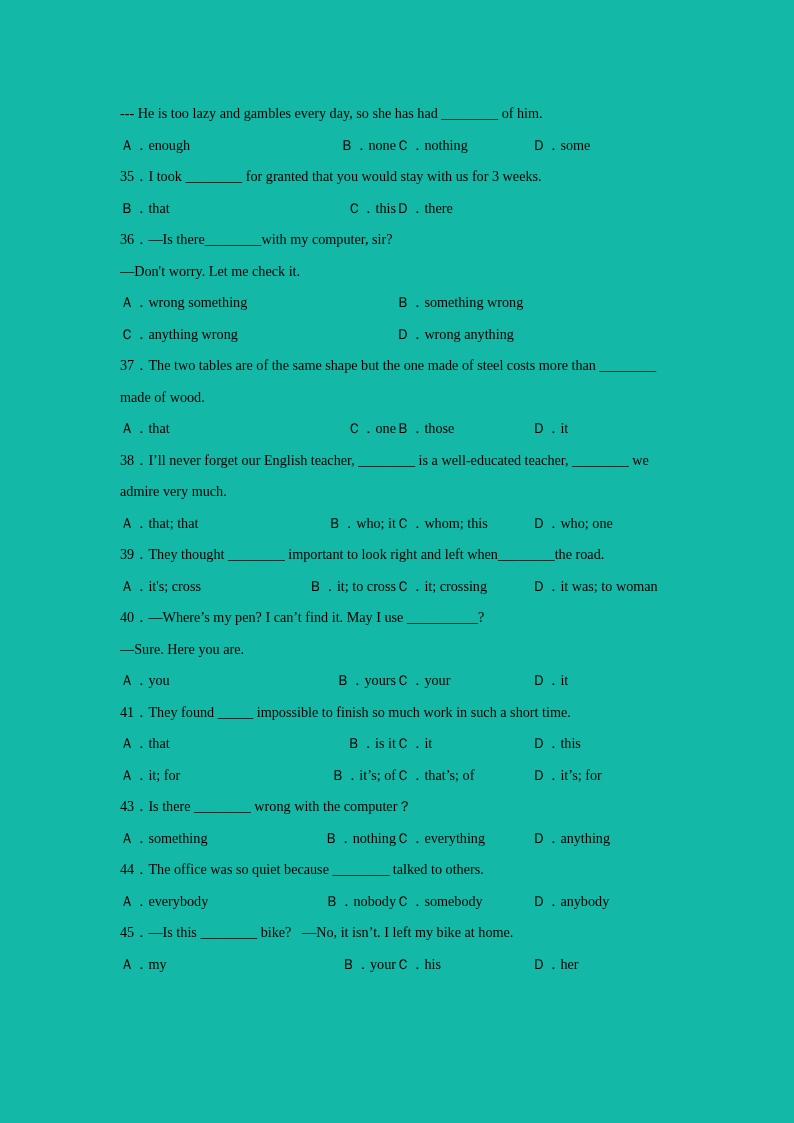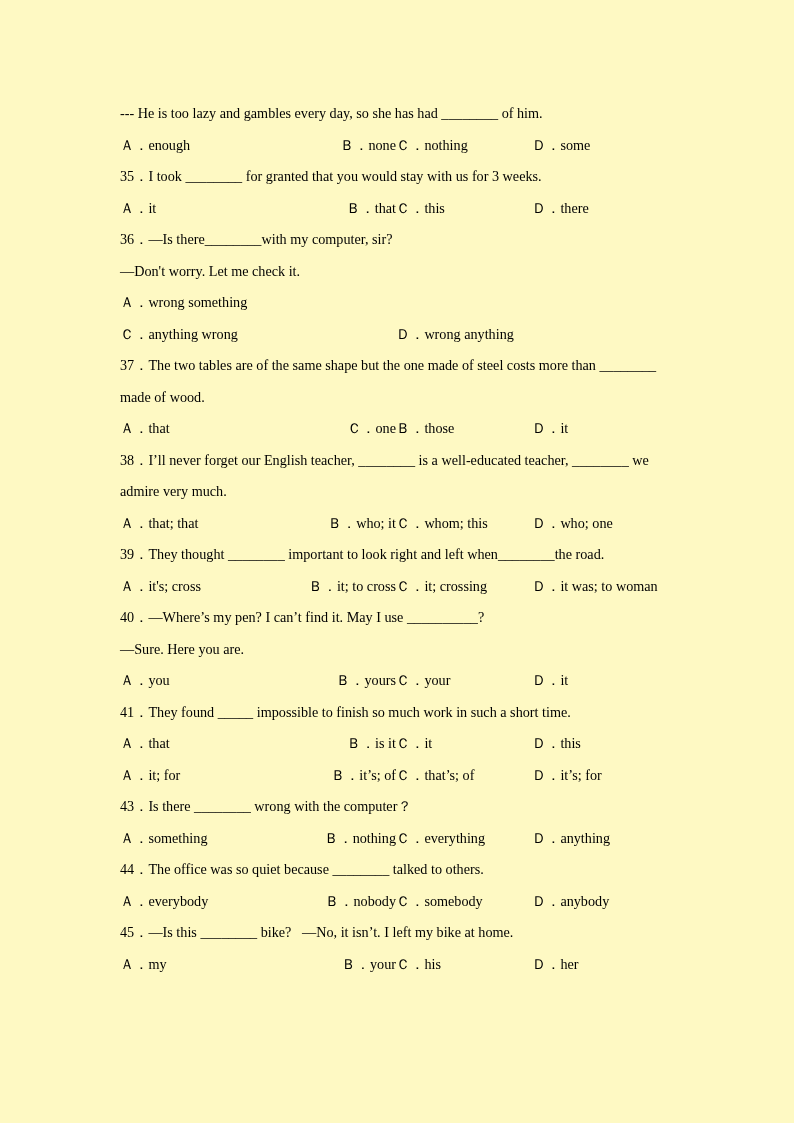--- a/index.html
+++ b/index.html
@@ -13,21 +13,21 @@
     font-family: "Liberation Serif", "DejaVu Serif", serif;
     color: #000000;
     -webkit-font-smoothing: none;
   }
   .page {
     position: relative;
     width: 794px;
     height: 1123px;
     box-sizing: border-box;
     padding: 98px 110px 0 120px;
-    background: #fef9c3;
+    background: #14b8a6;
   }
   .doc-body {
     font-size: 14.2px;
     line-height: 31.5px;
   }
   .line {
     white-space: pre-wrap;
     min-height: 31.5px;
   }
   
@@ -60,29 +60,29 @@
   <div class="doc-body" id="doc-body">
       <div class="line stem">--- He is too lazy and gambles every day, so she has had ________ of him.</div>
       <div class="opts cols4">
         <span class="opt">Ａ．enough</span>
         <span class="opt">Ｂ．none</span>
         <span class="opt">Ｃ．nothing</span>
         <span class="opt">Ｄ．some</span>
       </div>
       <div class="line stem">35．I took ________ for granted that you would stay with us for 3 weeks.</div>
       <div class="opts cols4">
-        <span class="opt">Ａ．it</span>
         <span class="opt">Ｂ．that</span>
         <span class="opt">Ｃ．this</span>
         <span class="opt">Ｄ．there</span>
       </div>
       <div class="line stem">36．—Is there________with my computer, sir?</div>
       <div class="line stem">—Don't worry. Let me check it.</div>
       <div class="opts cols2">
         <span class="opt">Ａ．wrong something</span>
+        <span class="opt">Ｂ．something wrong</span>
       </div>
       <div class="opts cols2">
         <span class="opt">Ｃ．anything wrong</span>
         <span class="opt">Ｄ．wrong anything</span>
       </div>
       <div class="line stem">37．The two tables are of the same shape but the one made of steel costs more than ________</div>
       <div class="line stem">made of wood.</div>
       <div class="opts cols4">
         <span class="opt">Ａ．that</span>
         <span class="opt">Ｃ．one</span>

